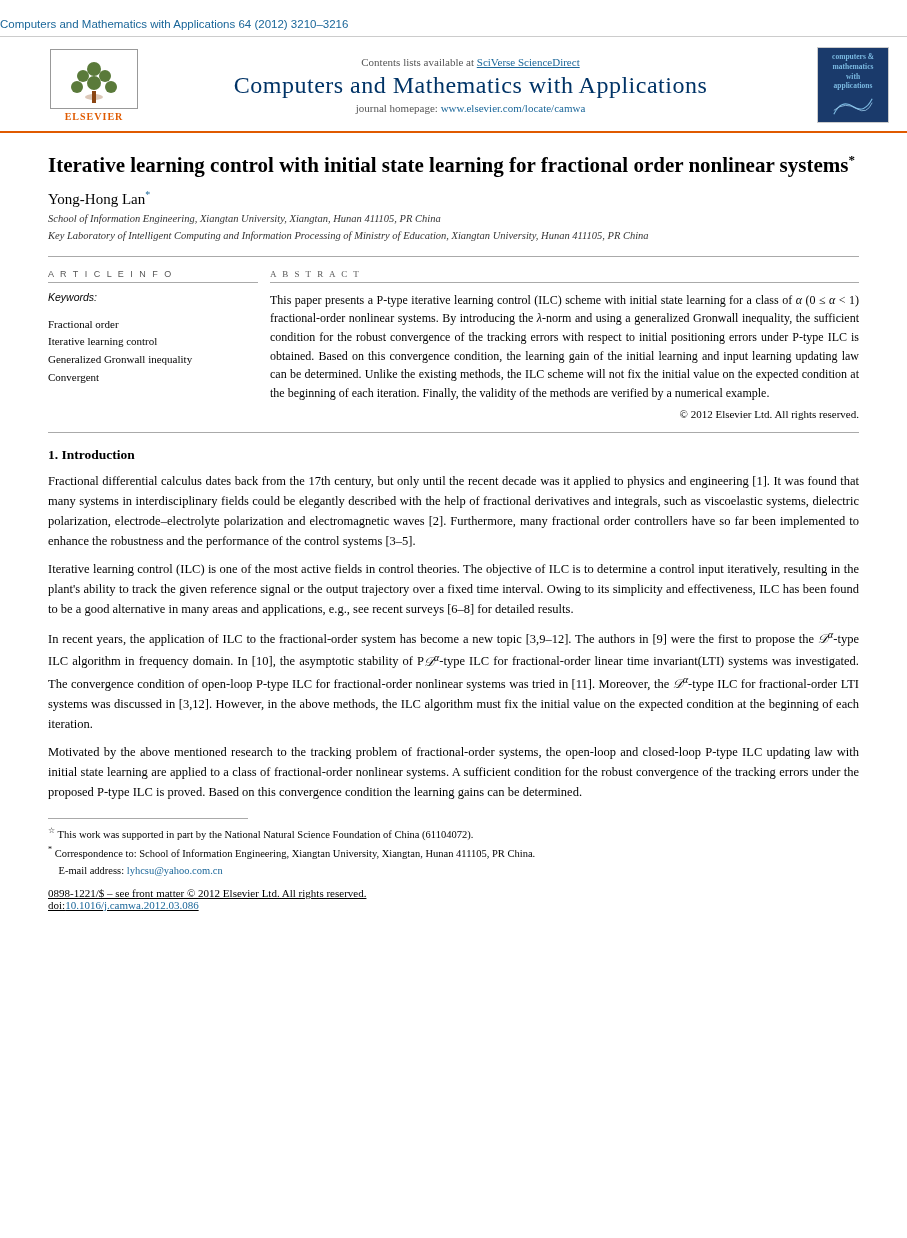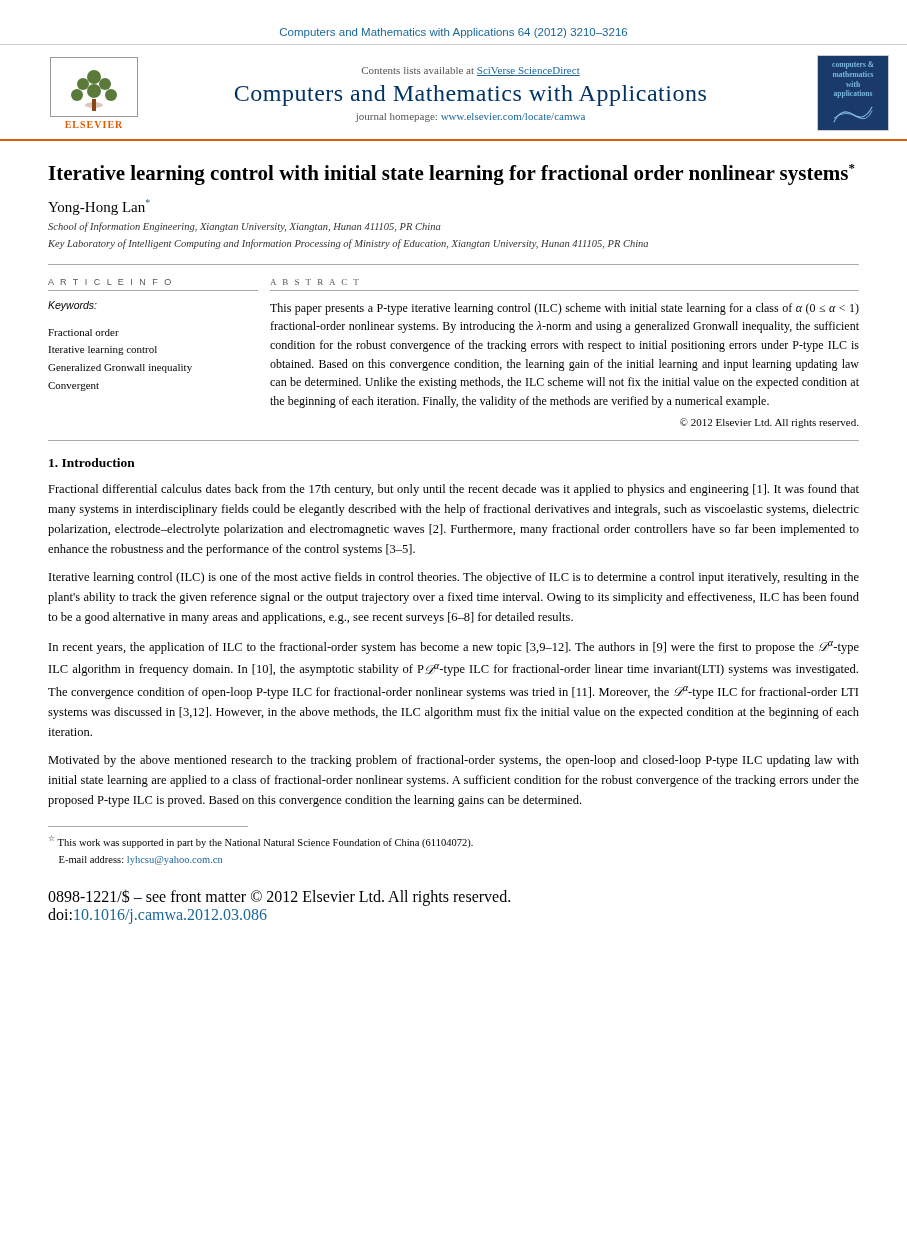--- a/index.html
+++ b/index.html
@@ -8,22 +8,21 @@
       font-family: 'Times New Roman', Times, serif;
       font-size: 13px;
       color: #000;
       width: 907px;
       min-height: 1238px;
     }
 
     
     .top-bar {
       background: #fff;
-      text-align: center;
-      padding: 24px 0 4px 0;
+      padding: 16px 0 4px 0;
       border-bottom: 1px solid #ccc;
     }
 
     
     .journal-header {
       display: flex;
       align-items: center;
       padding: 10px 18px 8px 18px;
       border-bottom: 2px solid #e05a00;
     }
@@ -235,23 +234,24 @@
     }
     .footnote-area sup {
       font-size: 8px;
     }
     .footnote-area a {
       color: #1a6699;
       text-decoration: none;
     }
 
     .doi-area {
-      font-size: 16px;
-      color: #000;
-      margin-top: 20px;
+      font-size: 11px;
+      color: #000;
+      margin-top: 8px;
+      text-decoration: underline;
     }
     .doi-area a {
       color: #1a6699;
       text-decoration: none;
     }
   </style>
 </head>
 <body>
 
 <div class="top-bar">
@@ -358,20 +358,24 @@
   </p>
 
   <hr class="footnote-divider">
 
   <div class="footnote-area">
     <div class="fn-item">
       <sup>☆</sup>
       <span>This work was supported in part by the National Natural Science Foundation of China (61104072).</span>
     </div>
     <div class="fn-item">
+      <sup>*</sup>
+      <span>Correspondence to: School of Information Engineering, Xiangtan University, Xiangtan, Hunan 411105, PR China.</span>
+    </div>
+    <div class="fn-item">
       &nbsp;&nbsp;&nbsp;&nbsp;<span>E-mail address:</span>
       <a href="#">lyhcsu@yahoo.com.cn</a>
     </div>
   </div>
 
   <div class="doi-area">
     <div>0898-1221/$ – see front matter © 2012 Elsevier Ltd. All rights reserved.</div>
     <div>
       <span>doi:</span><a href="#">10.1016/j.camwa.2012.03.086</a>
     </div>

